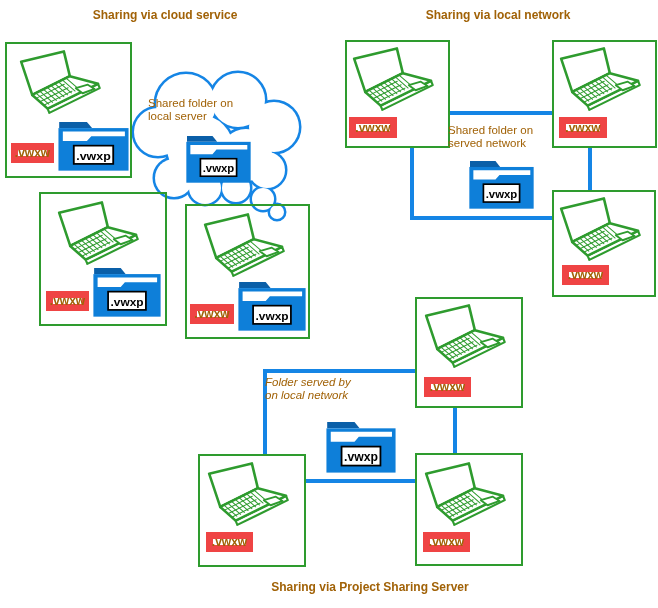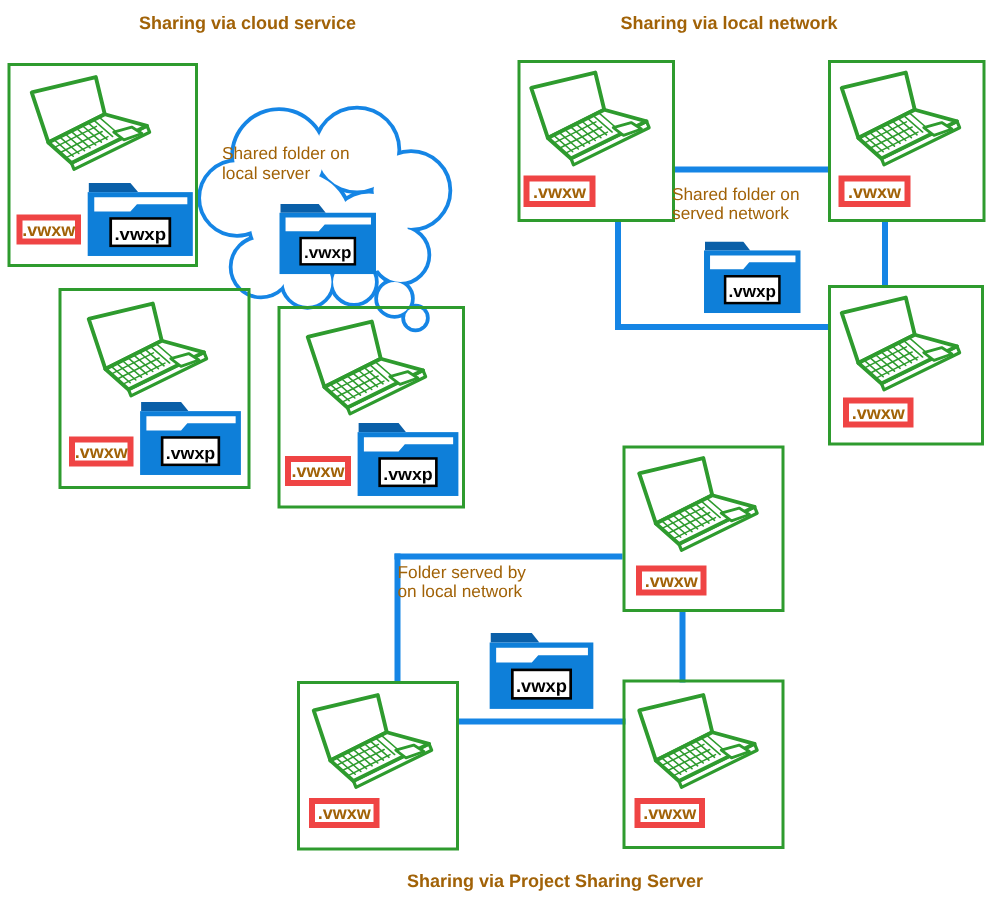--- a/index.html
+++ b/index.html
@@ -7,21 +7,21 @@
     position:relative;width:658px;height:608px;background:#ffffff;
     font-family:"Liberation Sans",sans-serif;color:#a16207;overflow:hidden;
   }
   .title{position:absolute;font-size:12px;font-weight:bold;text-align:center;white-space:nowrap;}
   .note{position:absolute;font-size:11.5px;line-height:13px;text-align:left;z-index:4;}
   .box{position:absolute;border:2px solid #2e9b2e;box-sizing:border-box;background:transparent;z-index:2;}
   .line{position:absolute;background:#1585e5;z-index:1;}
   .lap{position:absolute;z-index:3;}
   .folder{position:absolute;z-index:4;}
   .flabel{
-    position:absolute;background:#fff;border:4px solid #ef4444;box-sizing:border-box;
+    position:absolute;background:#fff;border:7px solid #ef4444;box-sizing:border-box;
     font-size:12px;font-weight:bold;display:flex;align-items:center;justify-content:center;
     z-index:4;white-space:nowrap;
   }
   .cloud{position:absolute;z-index:0;}
   svg{display:block;}
 </style>
 </head>
 <body>
 
 <div class="canvas">
@@ -53,21 +53,21 @@
         <path d="M3,0 L41,0 L48,9 L3,9 Z" fill="#0a5fa8"></path>
         <rect x="2" y="9" width="96" height="63" fill="#0e7fd9"></rect>
         <path d="M8,14 H93 V21 H47 L41,28 H8 Z" fill="#ffffff"></path>
         <rect x="23" y="35" width="54" height="27" fill="#ffffff" stroke="#000" stroke-width="2.5"></rect>
         <text x="50" y="56" text-anchor="middle" font-size="17" font-weight="bold" fill="#000" font-family="Liberation Sans, sans-serif">.vwxp</text>
       </g>
     </defs>
   </svg>
 
   <div class="title" style="left:65px;top:8px;width:200px;">Sharing via cloud service</div>
-  <div class="title" style="left:386px;top:8px;width:200px;">Sharing via local network</div>
+  <div class="title" style="left:398px;top:8px;width:200px;">Sharing via local network</div>
   <div class="title" style="left:260px;top:580px;width:220px;">Sharing via Project Sharing Server</div>
 
   <svg class="cloud" style="left:128px;top:64px;" width="184" height="160" viewBox="128 64 184 160">
     <g stroke="#1585e5" stroke-width="5" fill="#ffffff">
       <circle cx="186" cy="104" r="30"></circle>
         <circle cx="238" cy="100" r="27"></circle>
       <circle cx="274" cy="127" r="25"></circle>
         <circle cx="158" cy="132" r="24"></circle>
       <circle cx="200" cy="148" r="33"></circle>
         <circle cx="246" cy="155" r="26"></circle>
@@ -176,21 +176,21 @@
       <use href="#g-laptop"></use>
     </svg>
   <div class="flabel" style="left:206px;top:532px;width:47px;height:20px;">.vwxw</div>
 
   <div class="box" style="left:415px;top:453px;width:108px;height:113px;"></div>
   <svg class="lap" style="left:421px;top:458px;" width="94" height="74" viewBox="0 0 110 86">
       <use href="#g-laptop"></use>
     </svg>
   <div class="flabel" style="left:423px;top:532px;width:47px;height:20px;">.vwxw</div>
 
-  <div class="note" style="left:265px;top:376px;width:152px;">
+  <div class="note" style="left:265px;top:376px;width:152px;font-style:italic;">
     <div>Folder served by</div>
     <div>on local network</div>
   </div>
   <svg class="folder" style="left:325px;top:422px;" width="72" height="52" viewBox="0 0 100 74" preserveAspectRatio="none">
       <use href="#g-folder"></use>
     </svg>
 
 </div>
 
 </body></html>

